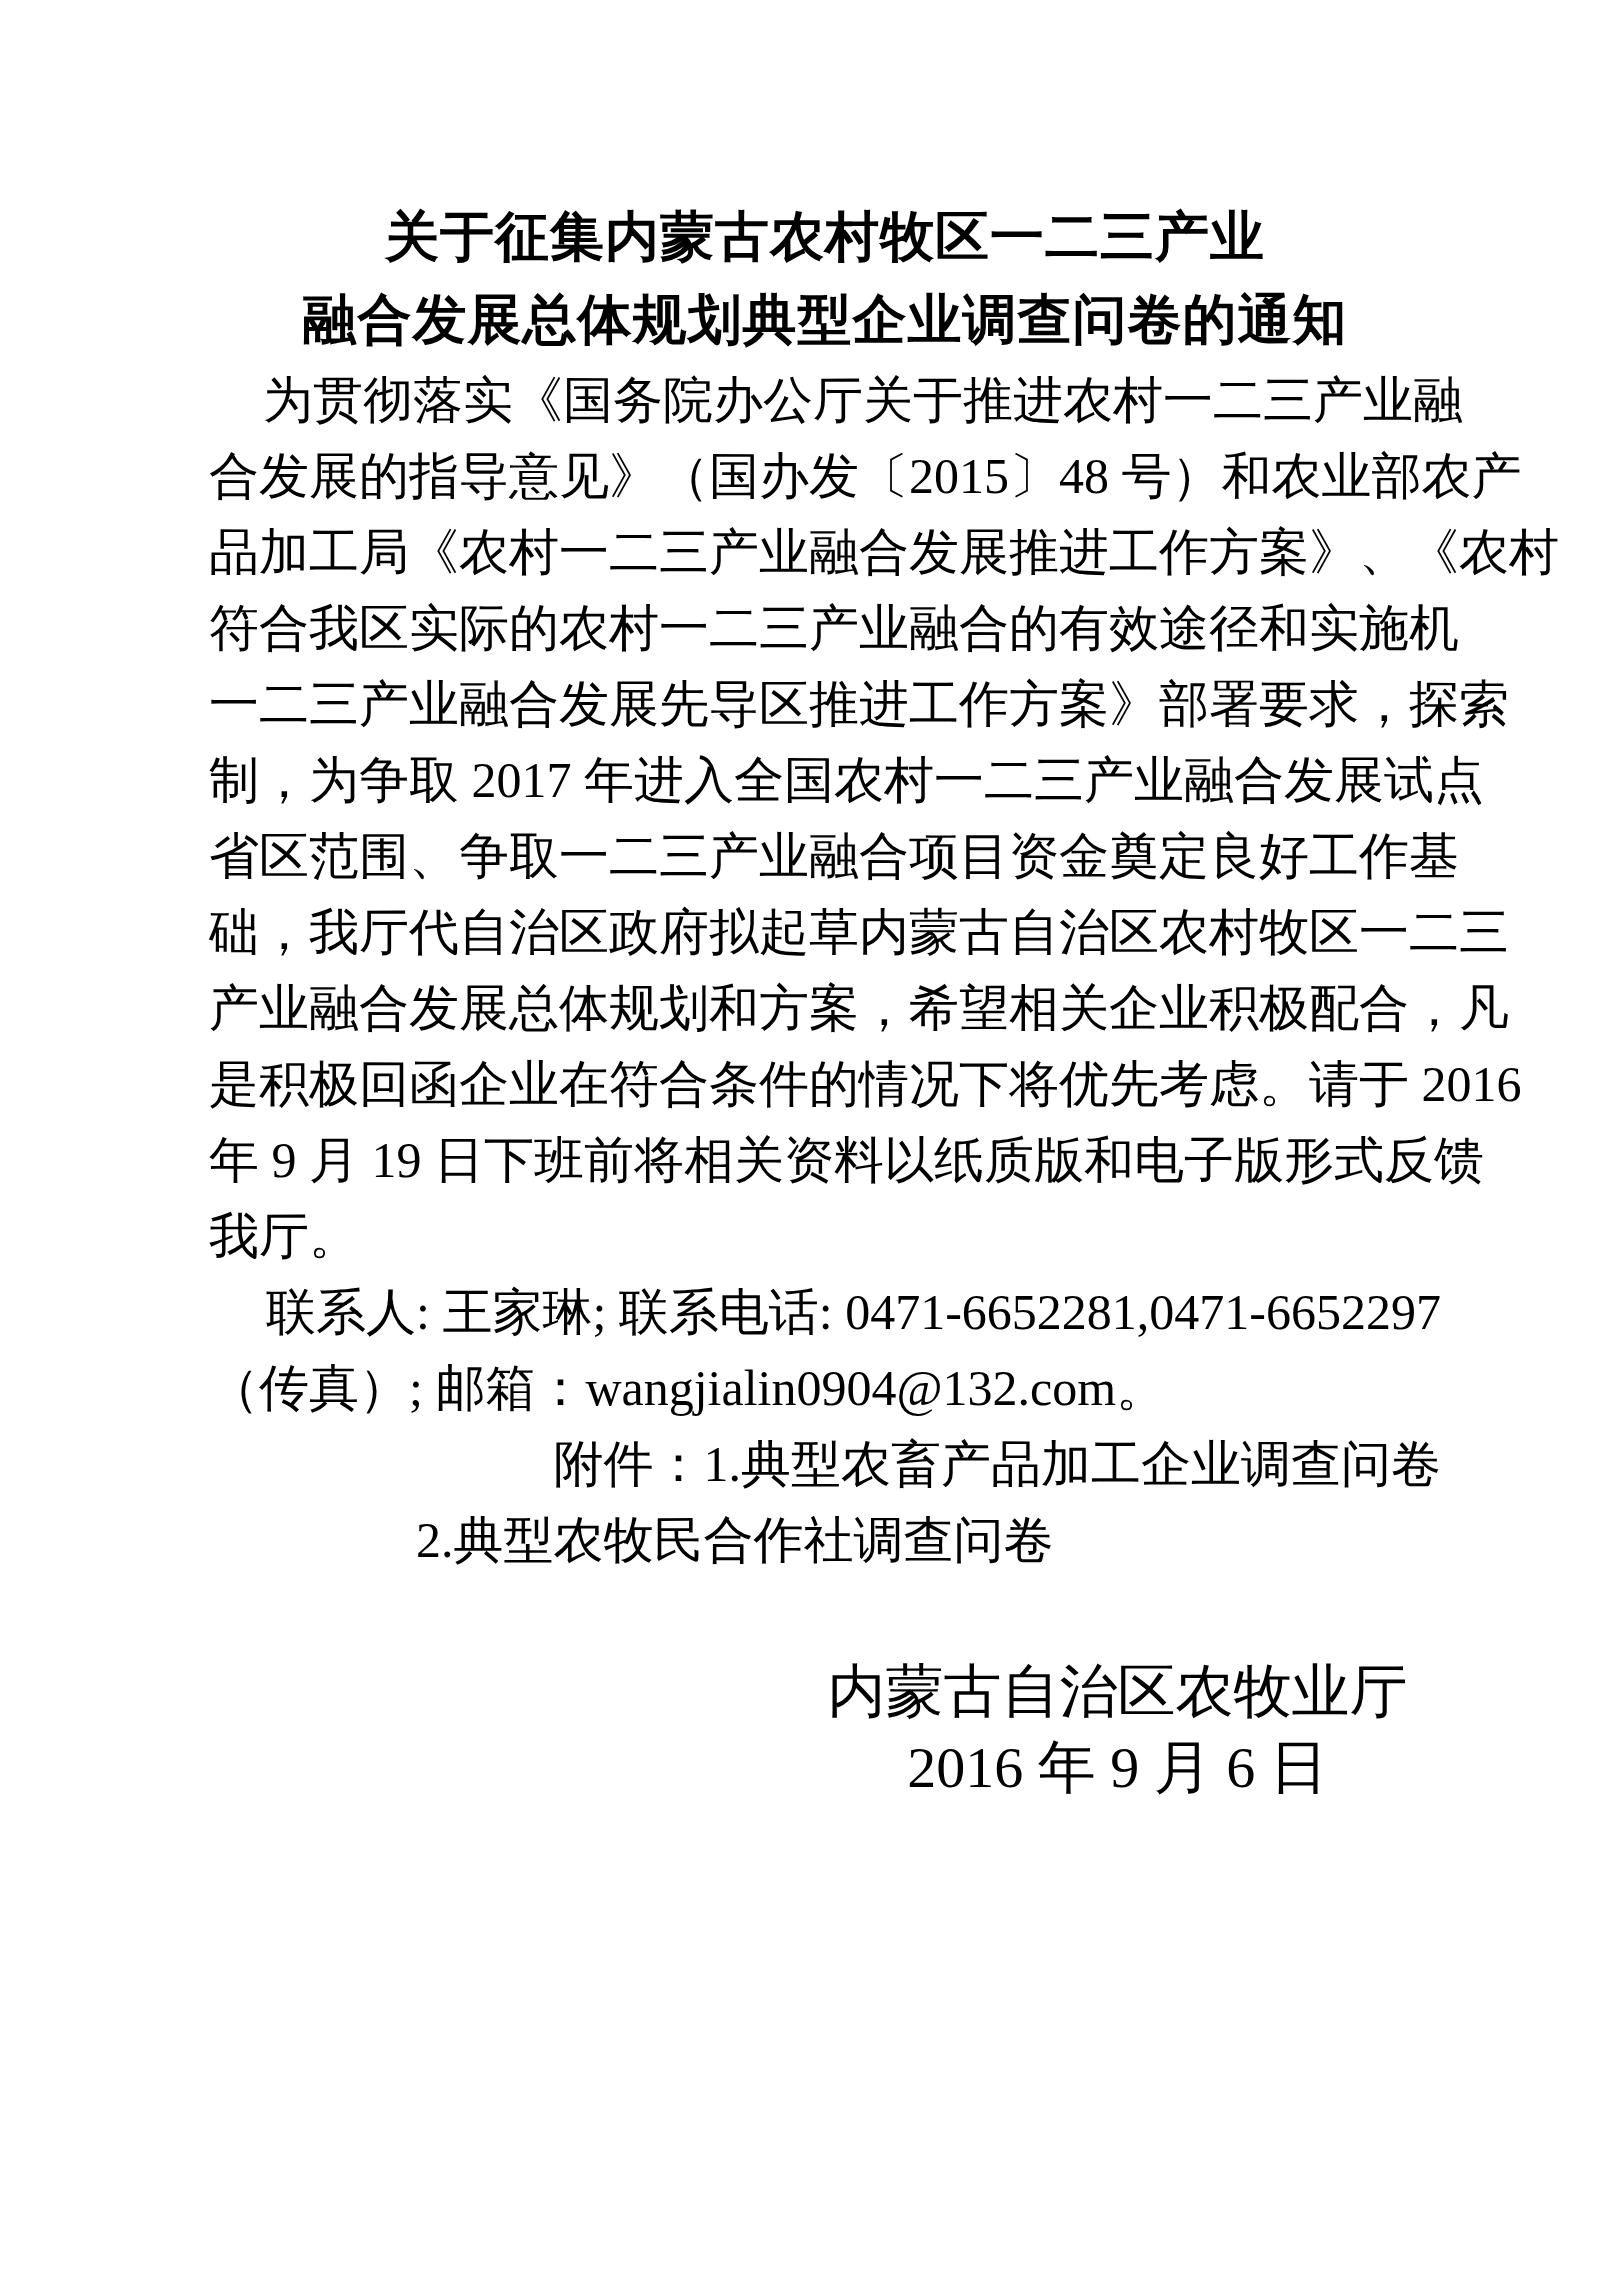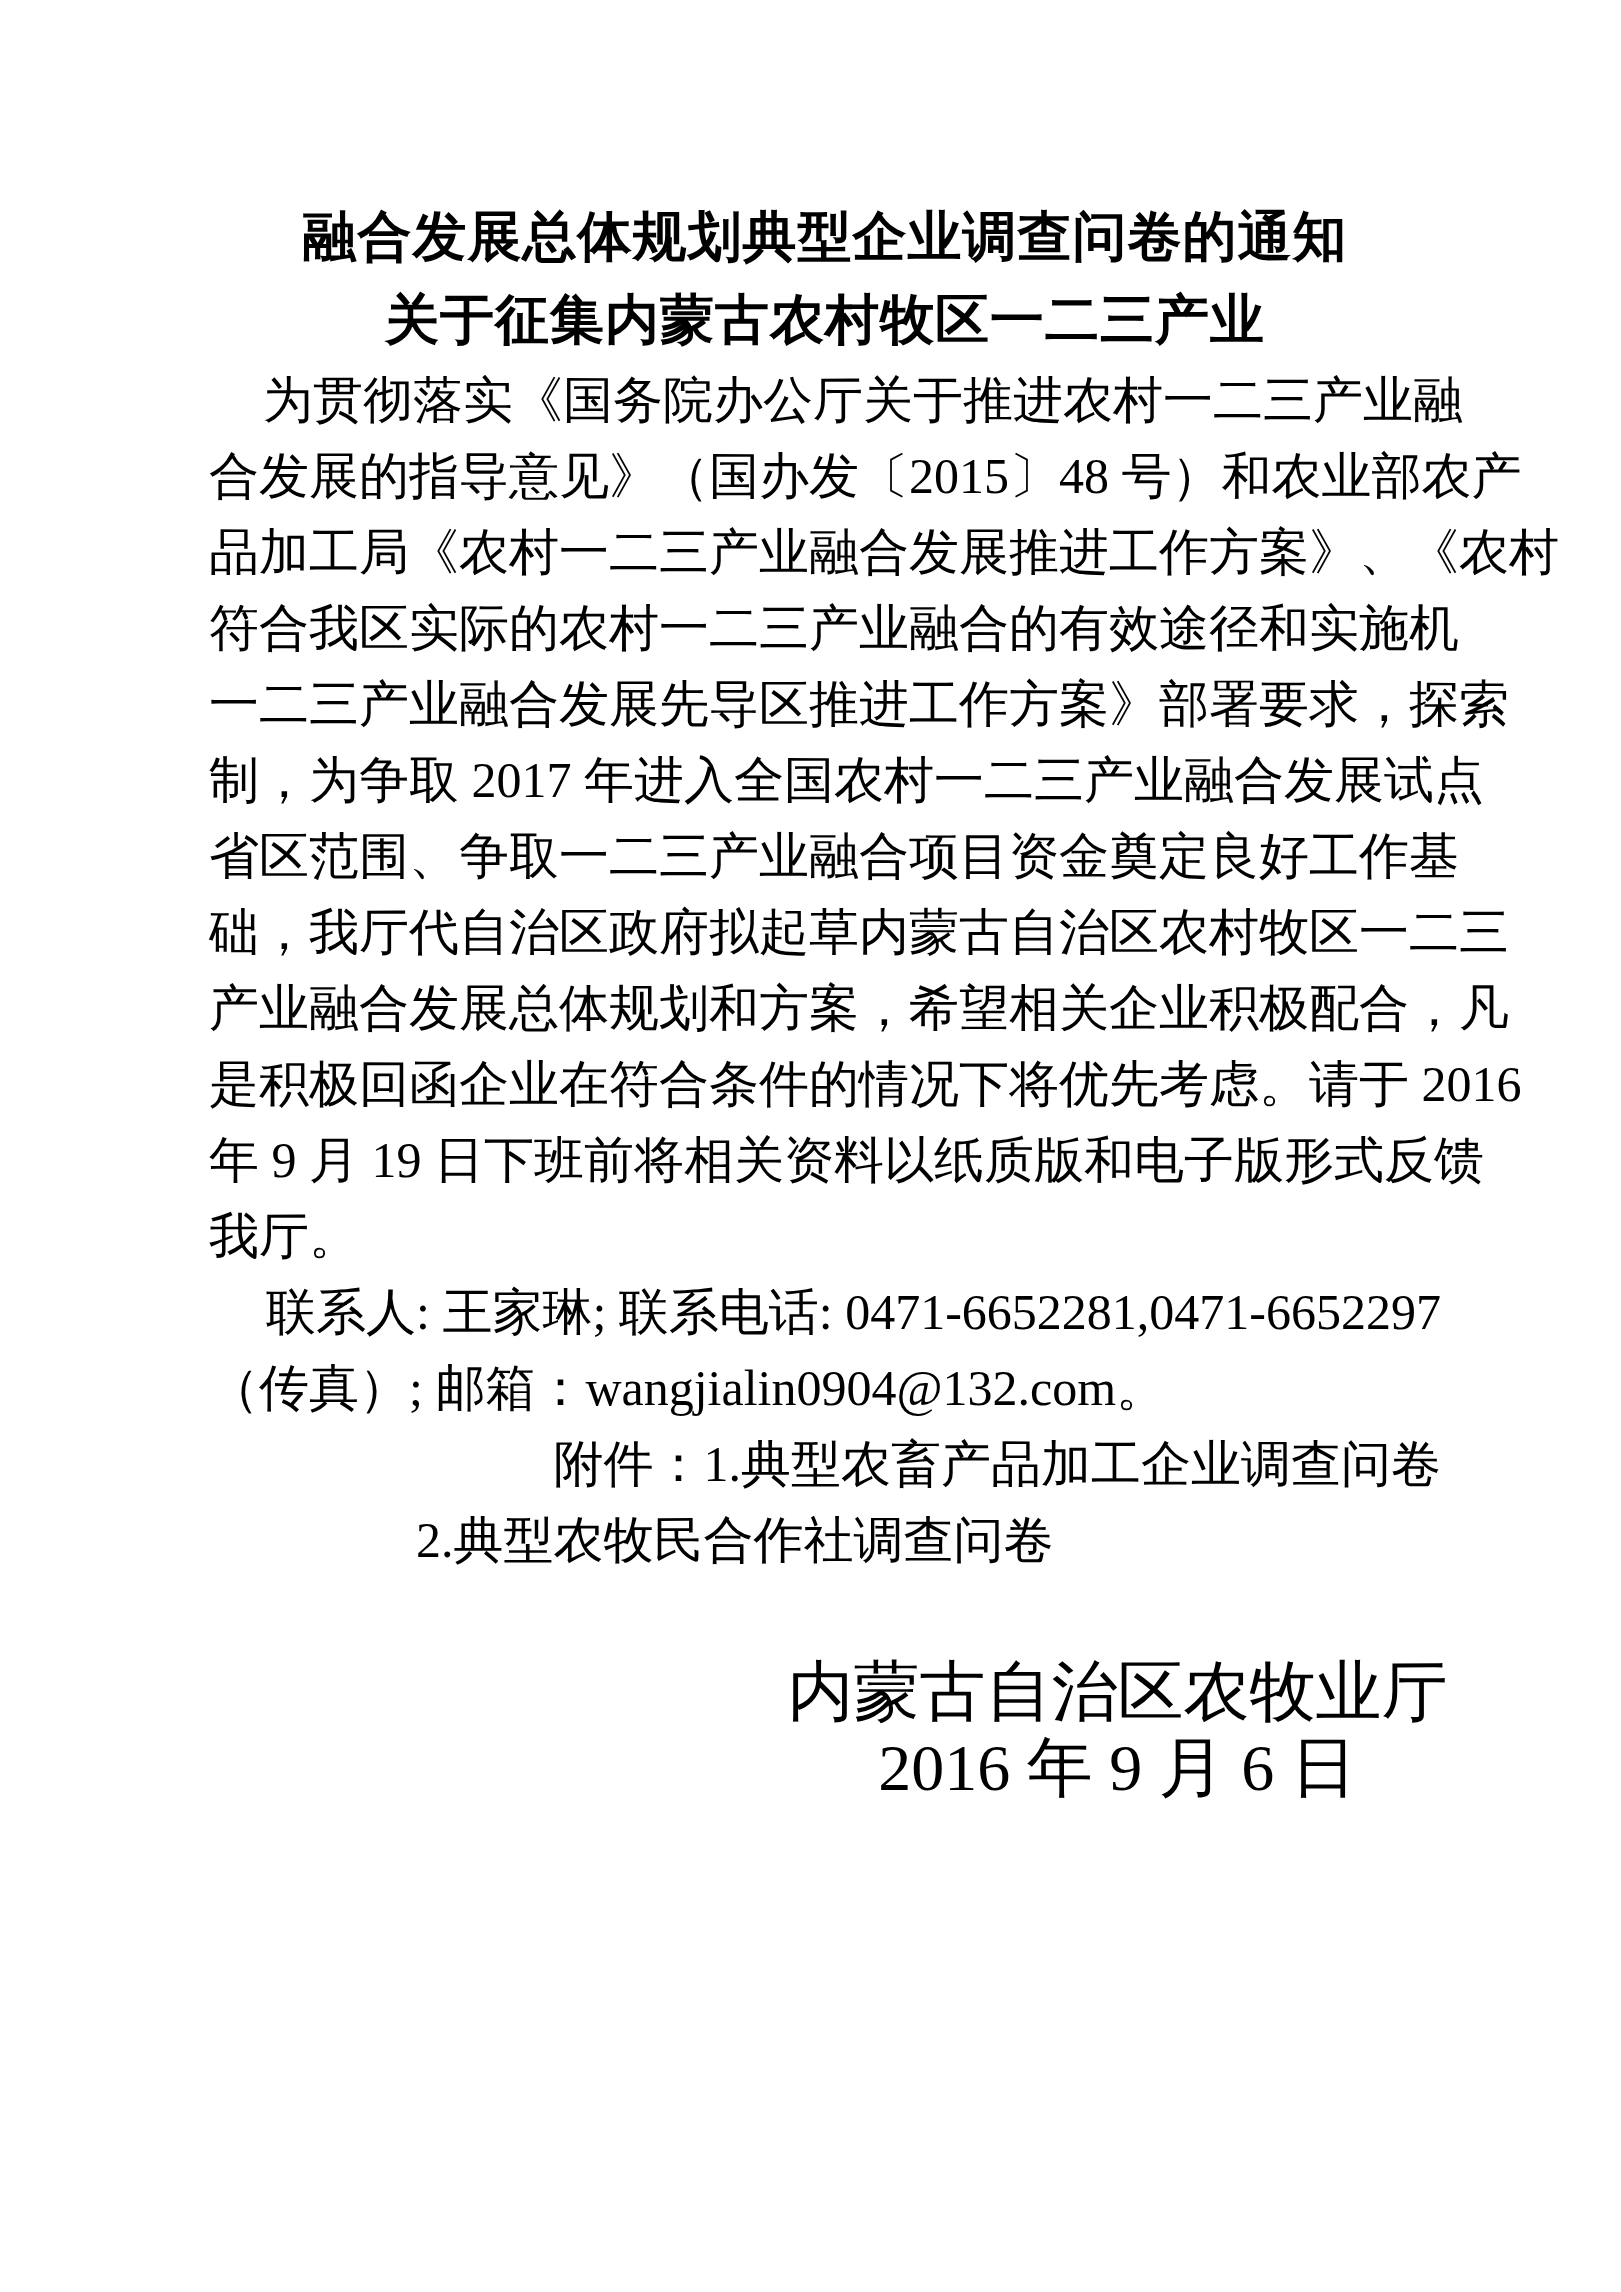--- a/index.html
+++ b/index.html
@@ -54,34 +54,34 @@
     padding-left: 207px;
   }
   .signature {
     margin-top: 76px;
     margin-left: auto;
     margin-right: 59px;
     width: 529px;
     display: flex;
     flex-direction: column;
     align-items: center;
-    font-size: 66px;
+    font-size: 58px;
     line-height: 76px;
   }
   .sig-org { white-space: nowrap; }
   .sig-date { white-space: nowrap; }
 </style>
 </head>
 <body>
 
 <div class="page">
 
   <div class="title-block">
+    <div>关于征集内蒙古农村牧区一二三产业</div>
     <div>融合发展总体规划典型企业调查问卷的通知</div>
-    <div>关于征集内蒙古农村牧区一二三产业</div>
   </div>
 
 
   <div class="para">
     <div class="bline indent1">为贯彻落实《国务院办公厅关于推进农村一二三产业融</div>
     <div class="bline">合发展的指导意见》（国办发〔2015〕48 号）和农业部农产</div>
     <div class="bline">品加工局《农村一二三产业融合发展推进工作方案》、《农村</div>
     <div class="bline">符合我区实际的农村一二三产业融合的有效途径和实施机</div>
     <div class="bline">一二三产业融合发展先导区推进工作方案》部署要求，探索</div>
     <div class="bline">制，为争取 2017 年进入全国农村一二三产业融合发展试点</div>

